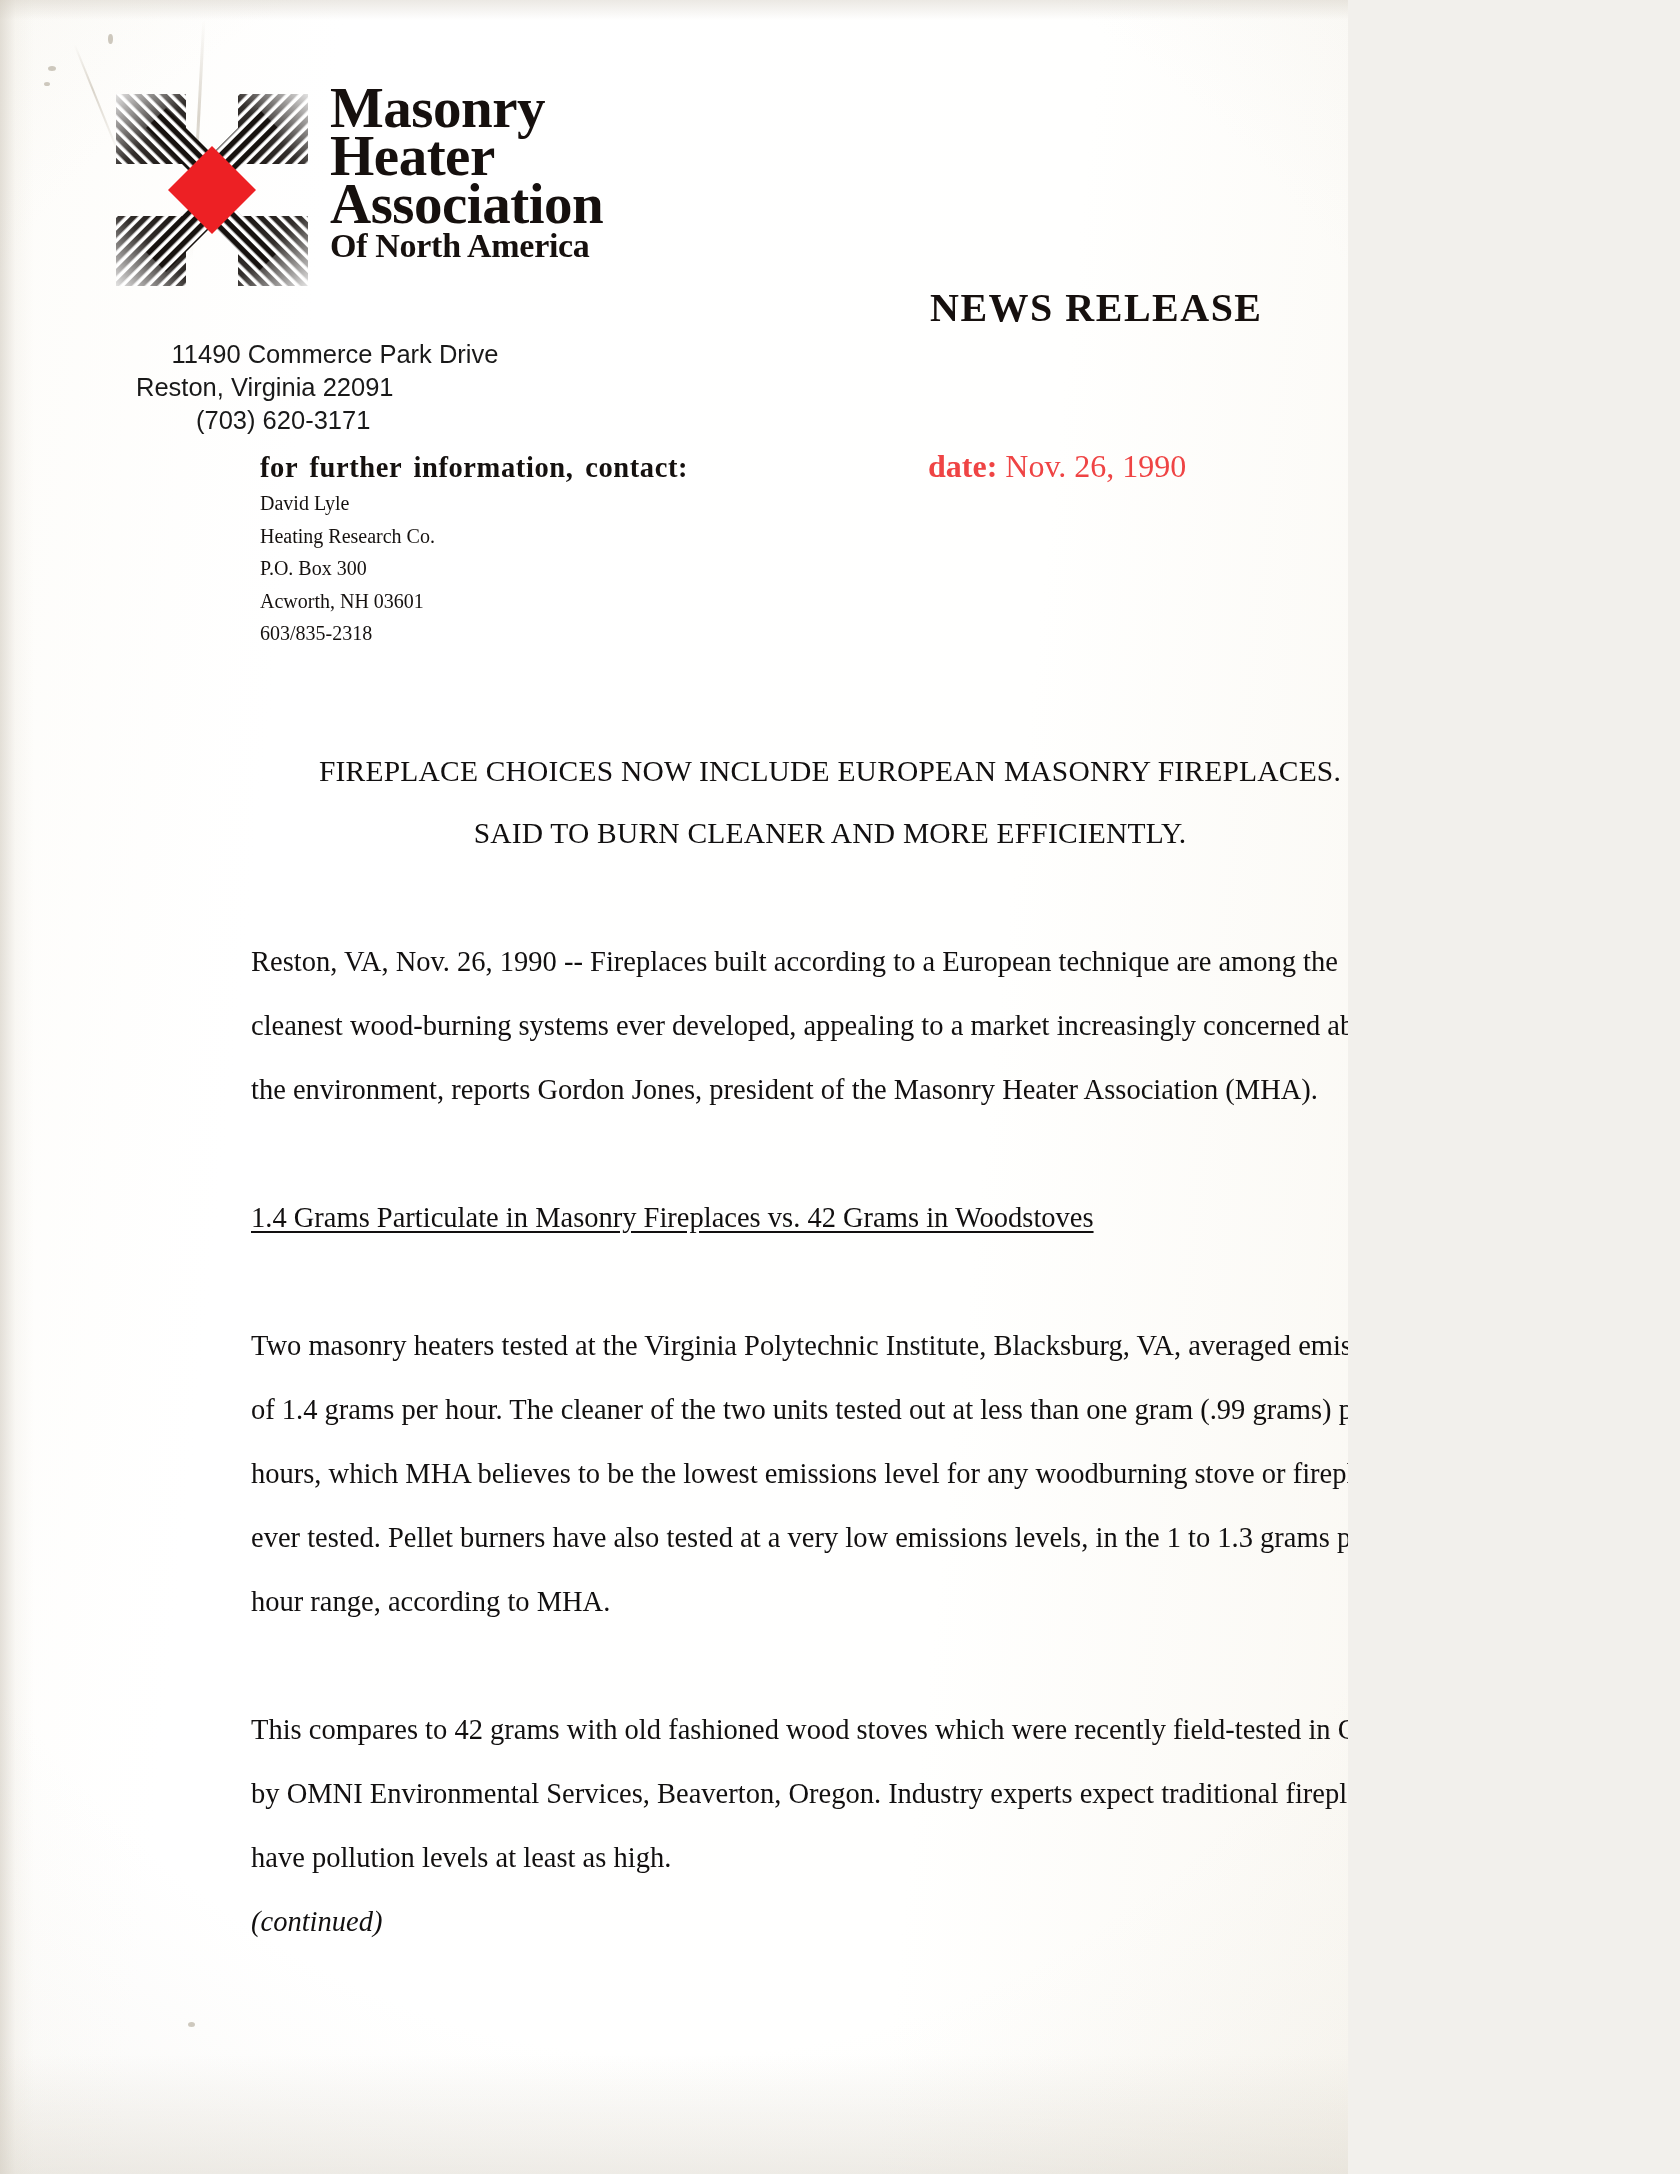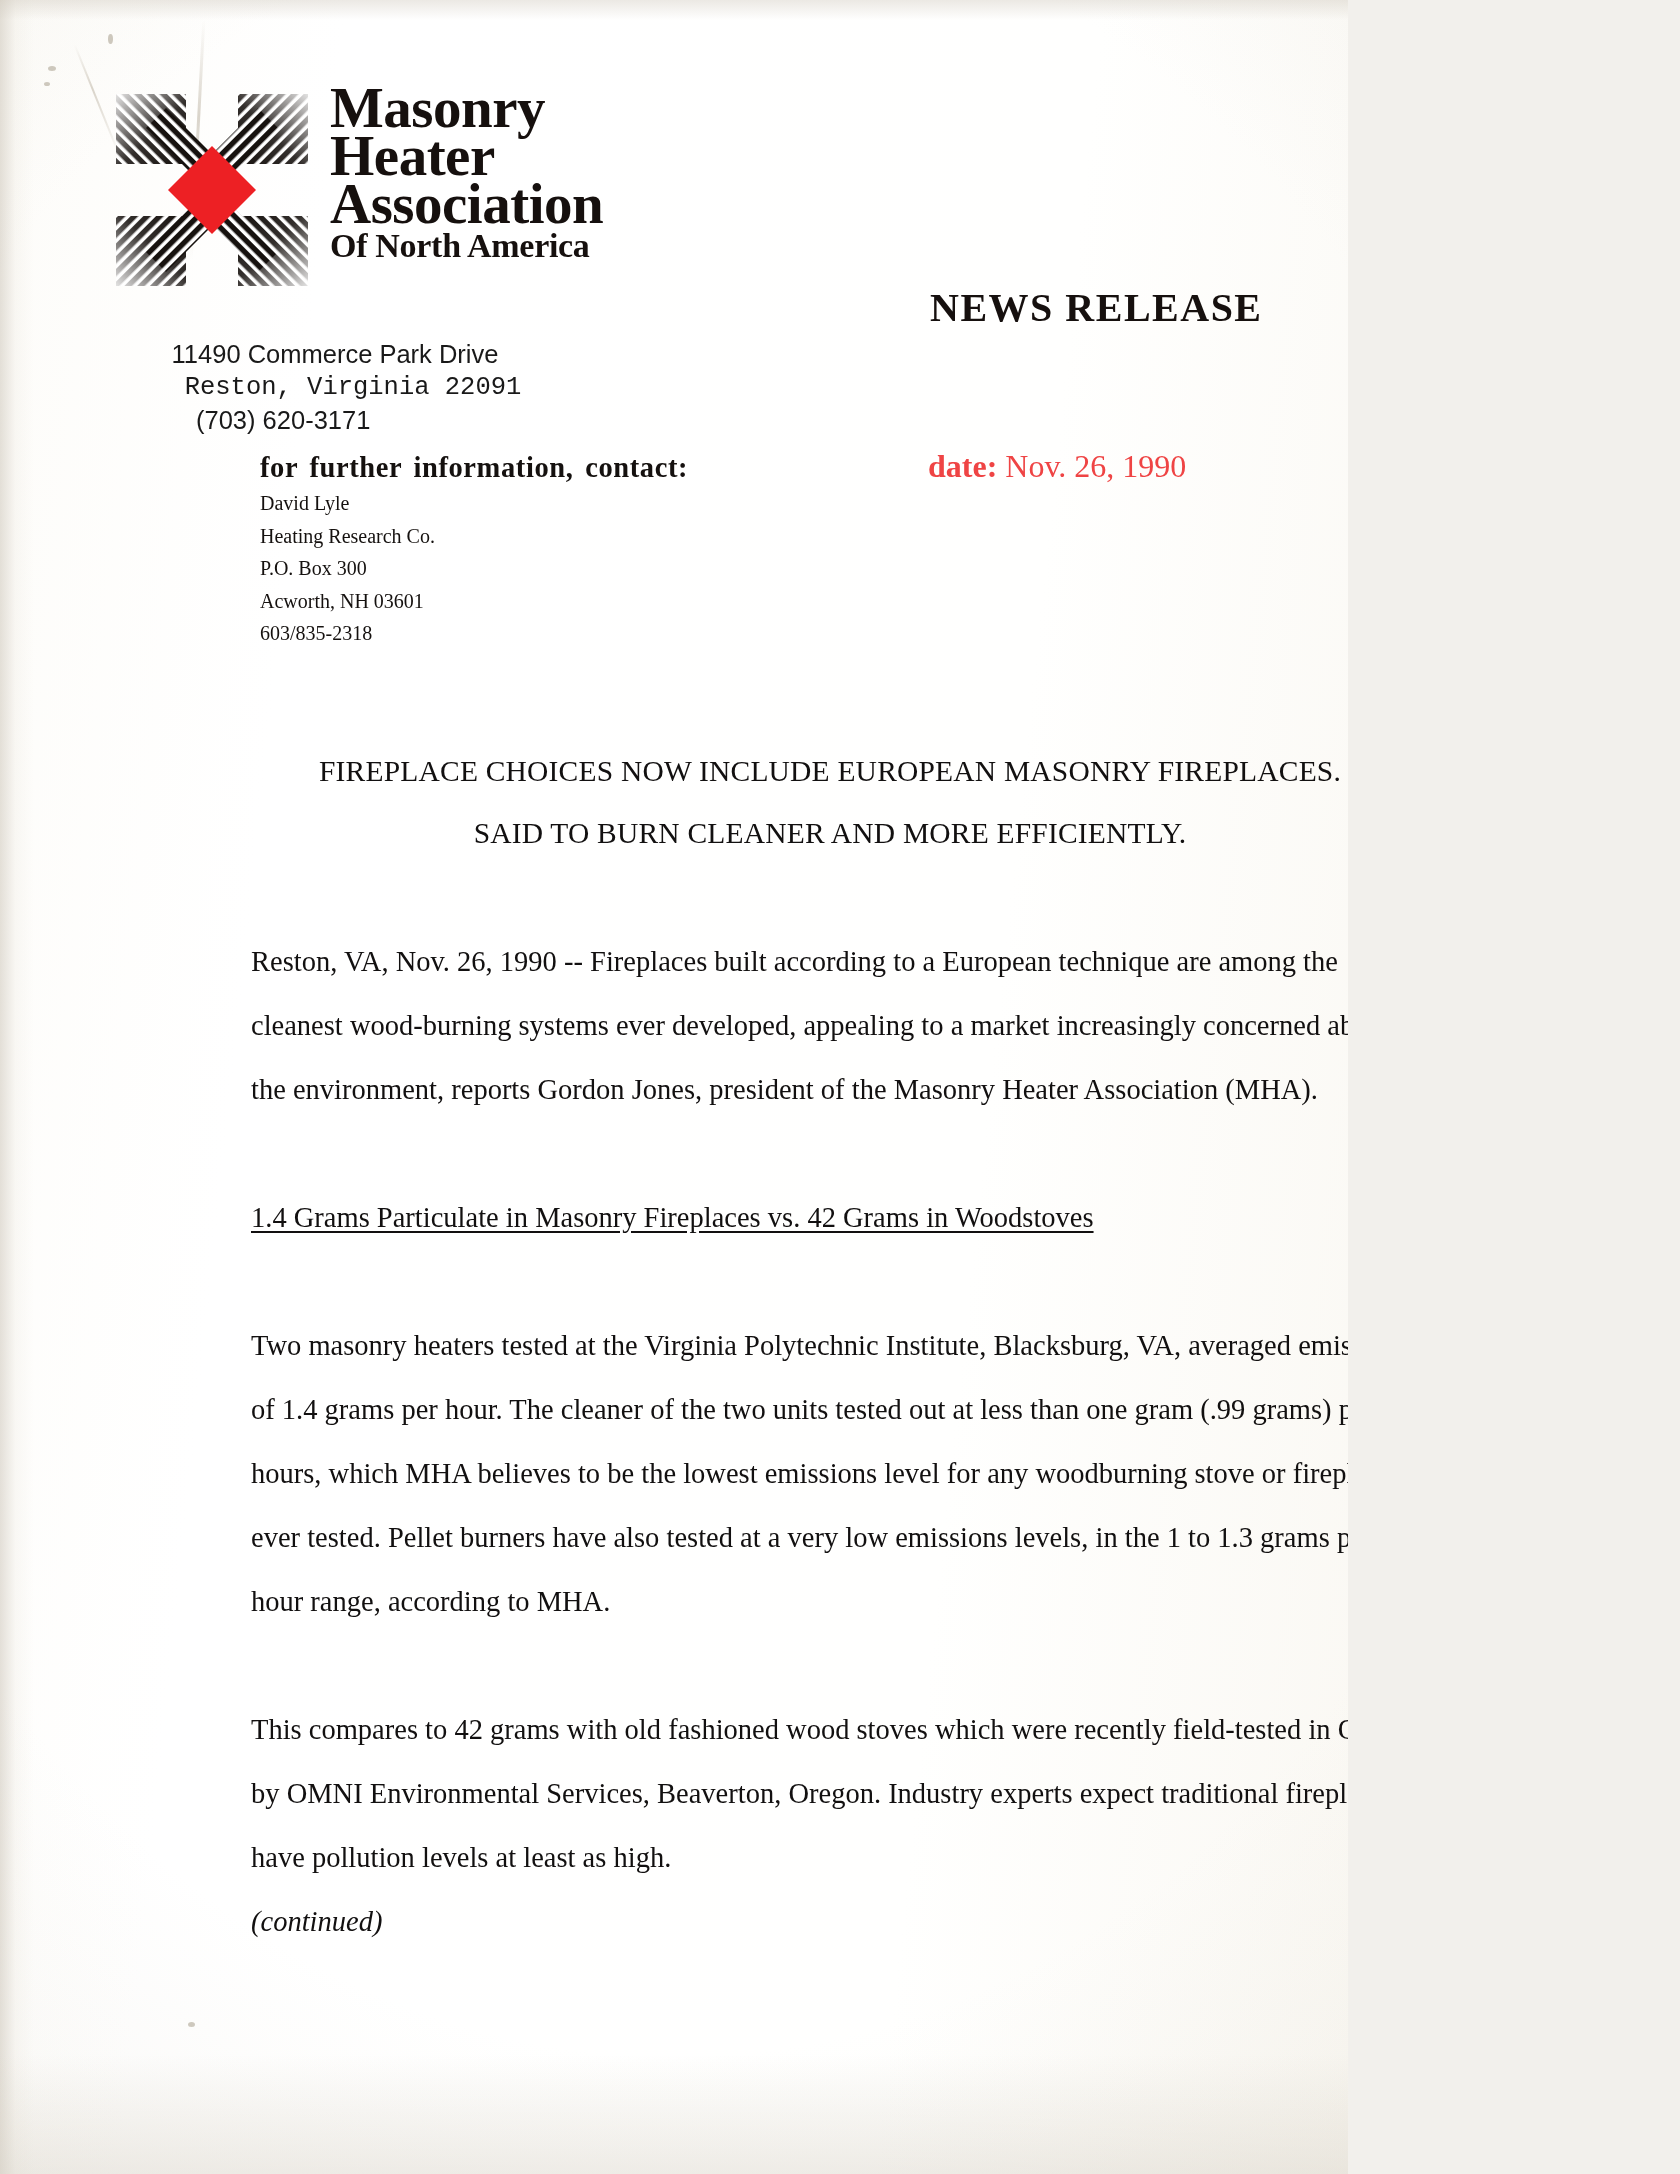--- a/index.html
+++ b/index.html
@@ -94,21 +94,21 @@
     position: absolute;
     left: 100px;
     top: 338px;
     width: 470px;
     font-family: "Liberation Sans", sans-serif;
     font-size: 25.5px;
     line-height: 33px;
     color: #191919;
   }
   .address .ln1 { display:block; text-align: center; padding-left: 0; }
-  .address .ln2 { display:block; text-align: center; padding-left: 36px; font-family: Liberation Mono, monospace; }
+  .address .ln2 { display:block; text-align: left; padding-left: 36px; }
   .address .ln3 { display:block; text-align: left; padding-left: 96px; }
 
   
   .news-release {
     position: absolute;
     left: 930px;
     top: 272px;
     font-family: "Liberation Serif", serif;
     font-weight: bold;
     font-size: 40px;

